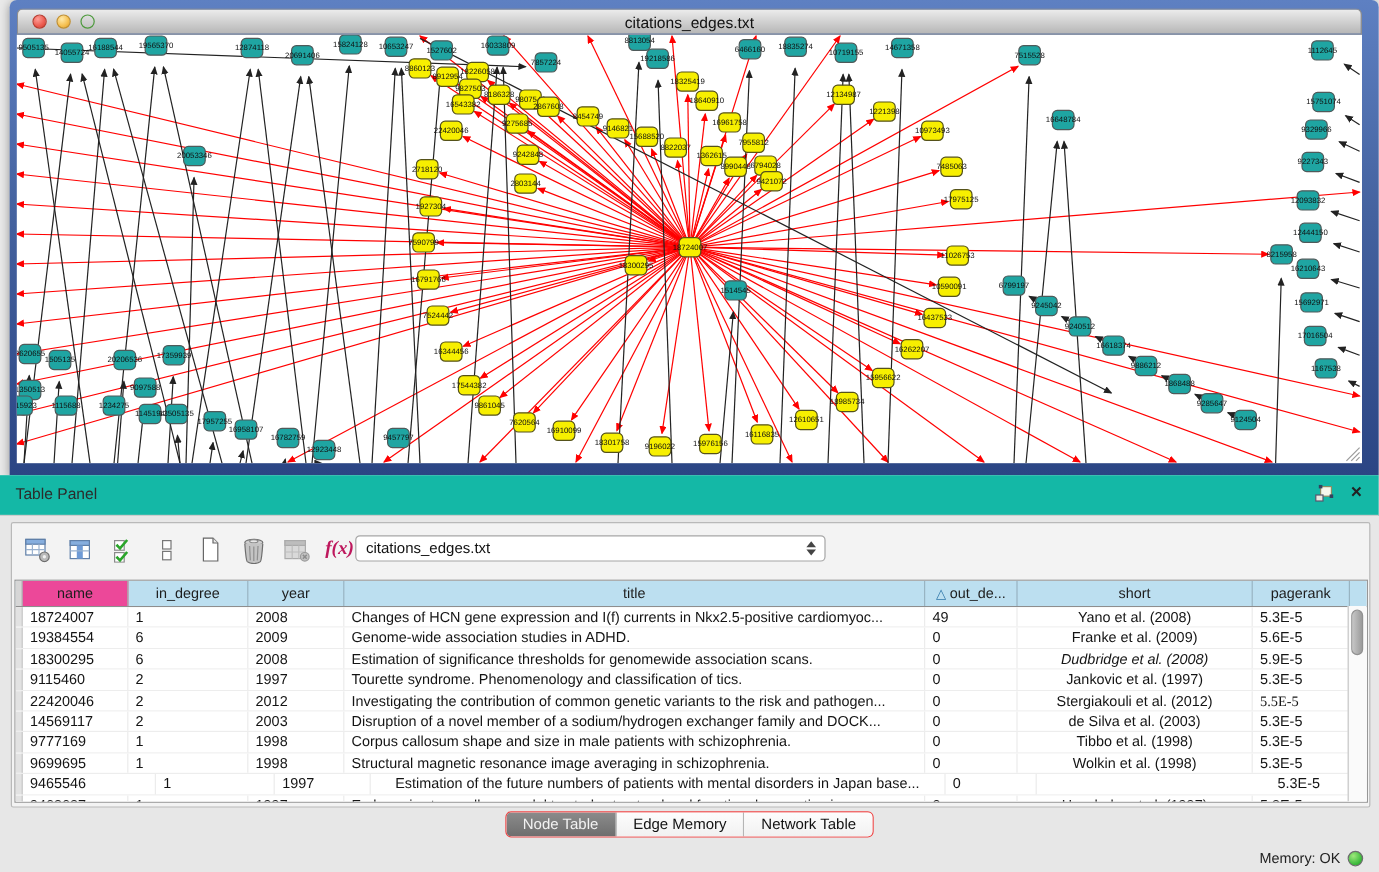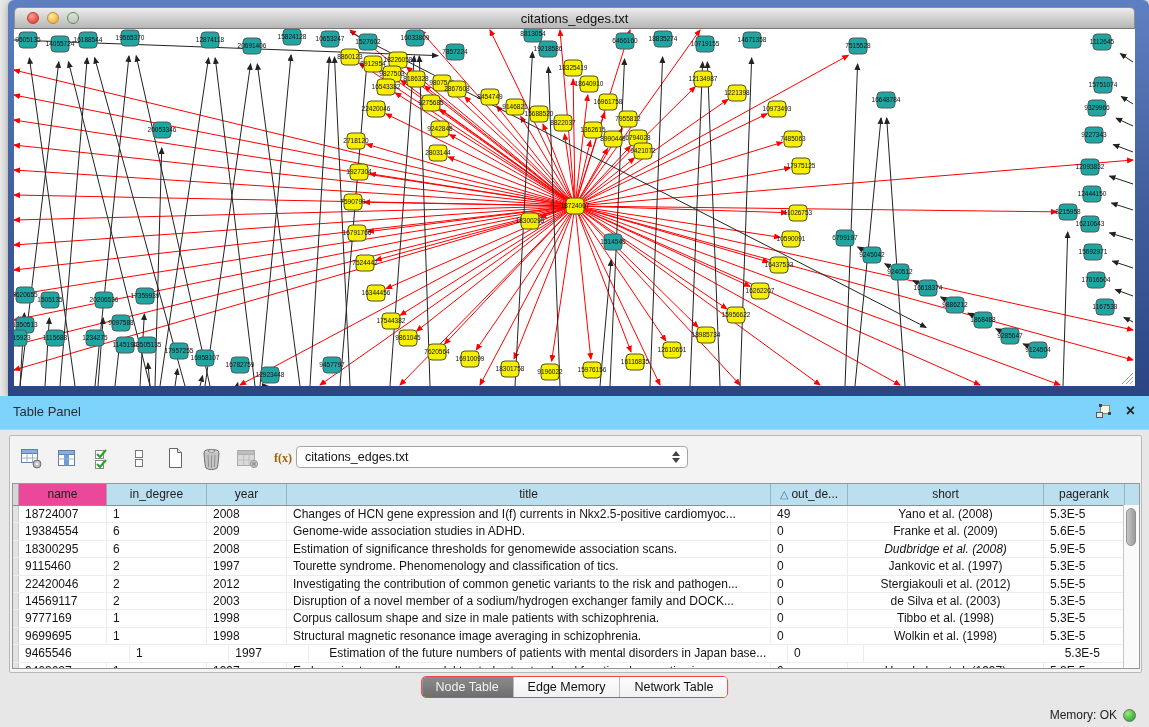--- a/index.html
+++ b/index.html
@@ -18,28 +18,28 @@
   .light.red{background:radial-gradient(circle at 35% 30%,#ff9d96,#ec5b4f 60%,#c63c2f);border:1px solid #b93d30;}
   .light.yellow{background:radial-gradient(circle at 35% 30%,#ffe9a8,#f5bf4f 60%,#d99b26);border:1px solid #c29030;}
   .light.green{background:radial-gradient(circle at 35% 30%,#b8f0a8,#61c554 60%,#3f9a34;);border:1px solid #4d9a3c;}
   .win-title{position:absolute;left:0;right:0;top:3px;text-align:center;font-size:13px;color:#111;}
   .canvas{position:absolute;left:6px;right:14px;top:29px;bottom:10px;background:#fff;overflow:hidden;}
   .canvas svg.graph{position:absolute;left:0;top:0;}
   .resize-grip{position:absolute;right:1px;bottom:1px;}
 
   
   .table-panel{position:absolute;left:0;top:396px;width:1149px;height:331px;background:#e7e7e7;}
-  .panel-titlebar{position:absolute;left:0;top:0;right:0;height:33px;background:#7dd3fc;border-bottom:1px solid #cdcdcd;}
+  .panel-titlebar{position:absolute;left:0;top:0;right:0;height:33px;background:#14b8a6;border-bottom:1px solid #cdcdcd;}
   .panel-title{position:absolute;left:13px;top:8px;font-size:13px;color:#2c2c2c;}
   .panel-actions{position:absolute;right:14px;top:7px;display:flex;align-items:center;gap:14px;}
   .close-x{font-size:16px;font-weight:bold;color:#222;line-height:16px;cursor:default;}
   .inner-panel{position:absolute;left:9px;top:39px;width:1131px;height:236px;background:#f3f3f3;border:1px solid #b9b9b9;border-radius:2px;}
   .toolbar{position:absolute;left:8px;top:7px;height:30px;display:flex;align-items:center;gap:10px;}
   .tbtn{display:inline-flex;align-items:center;justify-content:center;width:26px;height:26px;}
-  .fx{font-family:"Liberation Serif",serif;font-weight:bold;font-size:12px;color:#a16207;}
+  .fx{font-family:"Liberation Serif",serif;font-style:italic;font-weight:bold;font-size:16px;color:#be185d;}
   .combo{position:absolute;left:278px;top:3px;width:392px;height:22px;background:#fff;border:1px solid #a6a6a6;border-radius:4px;box-sizing:border-box;display:flex;align-items:center;}
   .combo .val{flex:1;font-size:12.5px;color:#111;padding-left:8px;}
   .combo-arrows{width:16px;display:flex;flex-direction:column;align-items:center;gap:2px;margin-right:3px;}
   .tri-up{width:0;height:0;border-left:4px solid transparent;border-right:4px solid transparent;border-bottom:5px solid #444;}
   .tri-dn{width:0;height:0;border-left:4px solid transparent;border-right:4px solid transparent;border-top:5px solid #444;}
 
   
   .dtable{position:absolute;left:2px;top:47px;width:1128px;height:186px;border:1px solid #979797;background:#fff;box-sizing:border-box;overflow:hidden;}
   .thead{display:flex;height:21px;border-bottom:1px solid #8e8e8e;background:#bcdff0;}
   .thead .hcell{box-sizing:border-box;border-right:1px solid #98b4c2;font-size:12px;color:#1d1d1d;text-align:center;line-height:20px;overflow:hidden;white-space:nowrap;}
@@ -814,21 +814,21 @@
               <span class="tcell" style="width: 81px; text-align: left;">5.3E-5</span>
             </div>
             <div class="trow">
               <span class="gutter"></span>
               <span class="tcell" style="width: 88px; text-align: left;">22420046</span>
               <span class="tcell" style="width: 100px; text-align: left;">2</span>
               <span class="tcell" style="width: 80px; text-align: left;">2012</span>
               <span class="tcell" style="width: 484px; text-align: left;">Investigating the contribution of common genetic variants to the risk and pathogen...</span>
               <span class="tcell" style="width: 77px; text-align: left;">0</span>
               <span class="tcell" style="width: 196px; text-align: center;">Stergiakouli et al. (2012)</span>
-              <span class="tcell" style="width: 81px; text-align: left;">5.5E-5</span>
+              <span class="tcell" style="width: 81px; text-align: left; font-family: Liberation Serif, serif;">5.5E-5</span>
             </div>
             <div class="trow">
               <span class="gutter"></span>
               <span class="tcell" style="width: 88px; text-align: left;">14569117</span>
               <span class="tcell" style="width: 100px; text-align: left;">2</span>
               <span class="tcell" style="width: 80px; text-align: left;">2003</span>
               <span class="tcell" style="width: 484px; text-align: left;">Disruption of a novel member of a sodium/hydrogen exchanger family and DOCK...</span>
               <span class="tcell" style="width: 77px; text-align: left;">0</span>
               <span class="tcell" style="width: 196px; text-align: center;">de Silva et al. (2003)</span>
               <span class="tcell" style="width: 81px; text-align: left;">5.3E-5</span>

